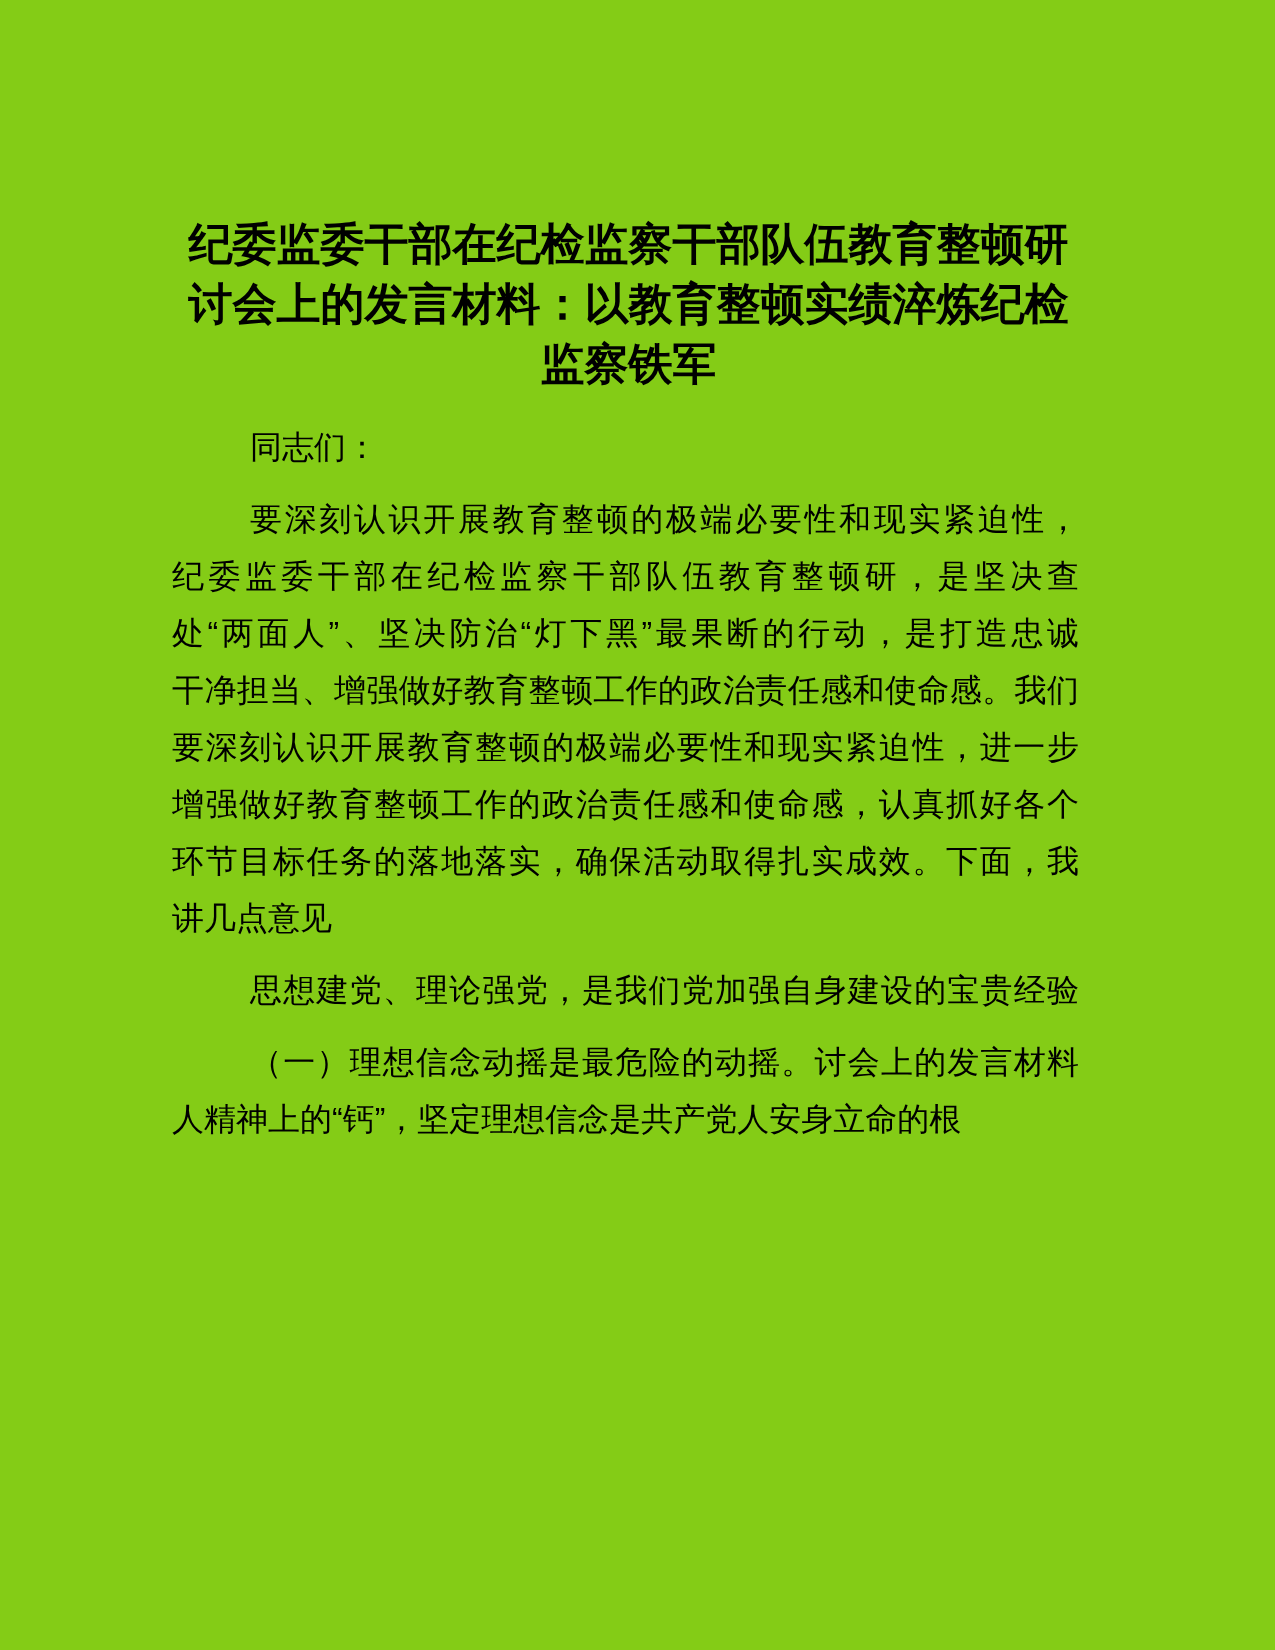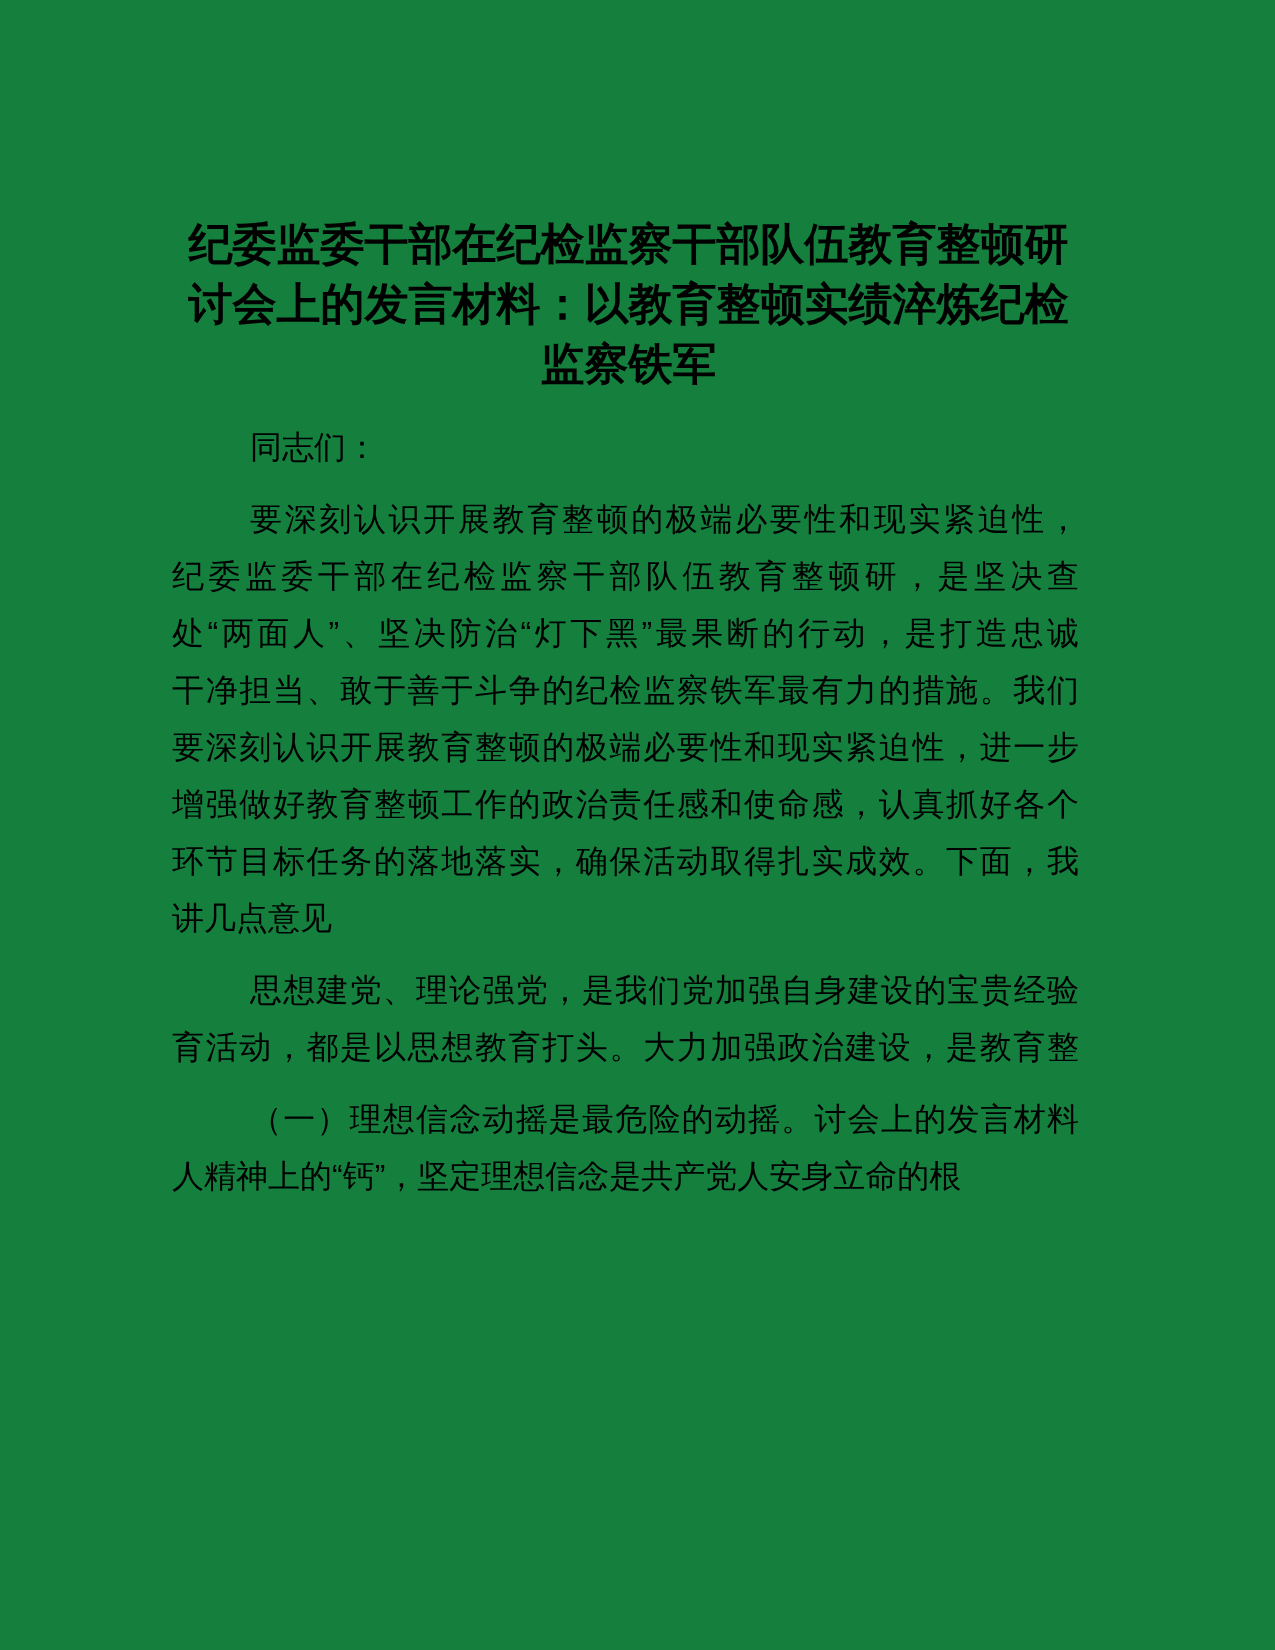--- a/index.html
+++ b/index.html
@@ -5,21 +5,21 @@
   html, body {
     margin: 0;
     padding: 0;
     background: #ffffff;
   }
   .page {
     position: relative;
     width: 1275px;
     height: 1650px;
     box-sizing: border-box;
-    background: #15803d;
+    background: #84cc16;
     color: #000000;
     padding: 214px 190px 60px 172px;
     font-family: "Liberation Sans", "DejaVu Sans", sans-serif;
     overflow: hidden;
   }
   .doc-title {
     margin: 0 0 25px 0;
     font-size: 44px;
     font-weight: bold;
     line-height: 60px;
@@ -56,28 +56,27 @@
       <div>监察铁军</div>
     </h1>
   <div class="doc-body">
       <div class="para">
         <div class="line first last">同志们：</div>
       </div>
       <div class="para">
         <div class="line first">要深刻认识开展教育整顿的极端必要性和现实紧迫性，</div>
         <div class="line">纪委监委干部在纪检监察干部队伍教育整顿研，是坚决查</div>
         <div class="line">处“两面人”、坚决防治“灯下黑”最果断的行动，是打造忠诚</div>
-        <div class="line">干净担当、敢于善于斗争的纪检监察铁军最有力的措施。我们</div>
+        <div class="line">干净担当、增强做好教育整顿工作的政治责任感和使命感。我们</div>
         <div class="line">要深刻认识开展教育整顿的极端必要性和现实紧迫性，进一步</div>
         <div class="line">增强做好教育整顿工作的政治责任感和使命感，认真抓好各个</div>
         <div class="line">环节目标任务的落地落实，确保活动取得扎实成效。下面，我</div>
         <div class="line last">讲几点意见</div>
       </div>
       <div class="para">
         <div class="line first">思想建党、理论强党，是我们党加强自身建设的宝贵经验</div>
-        <div class="line">育活动，都是以思想教育打头。大力加强政治建设，是教育整</div>
       </div>
       <div class="para">
         <div class="line first">（一）理想信念动摇是最危险的动摇。讨会上的发言材料</div>
         <div class="line last">人精神上的“钙”，坚定理想信念是共产党人安身立命的根</div>
       </div>
     </div>
 </div>
 
 </body></html>

